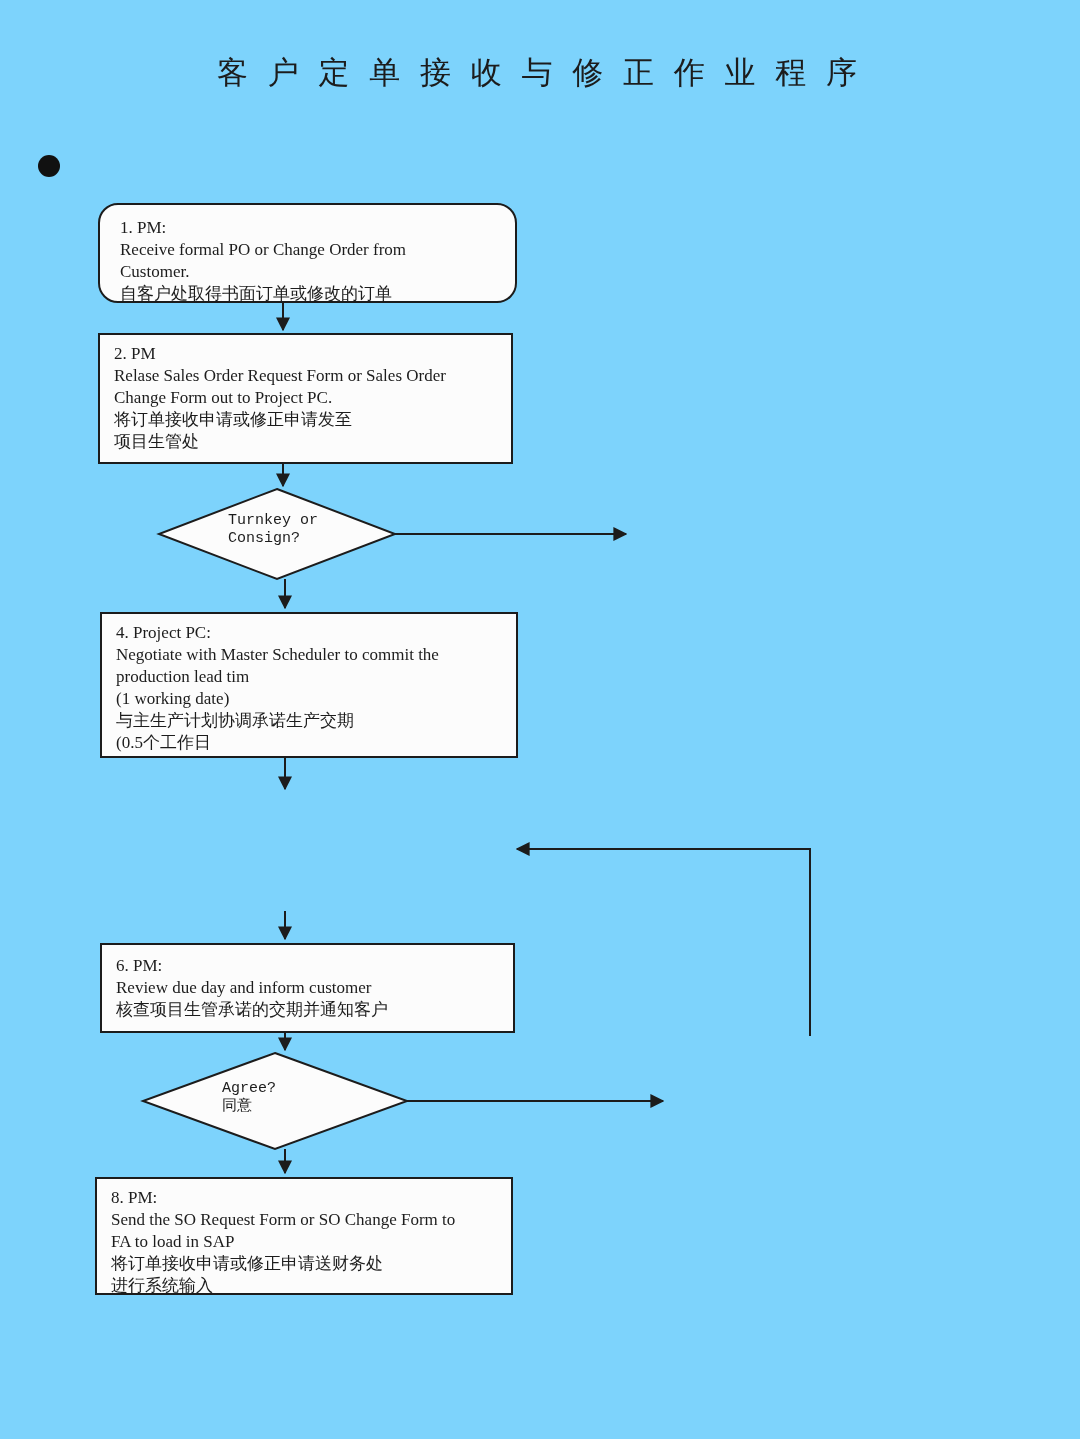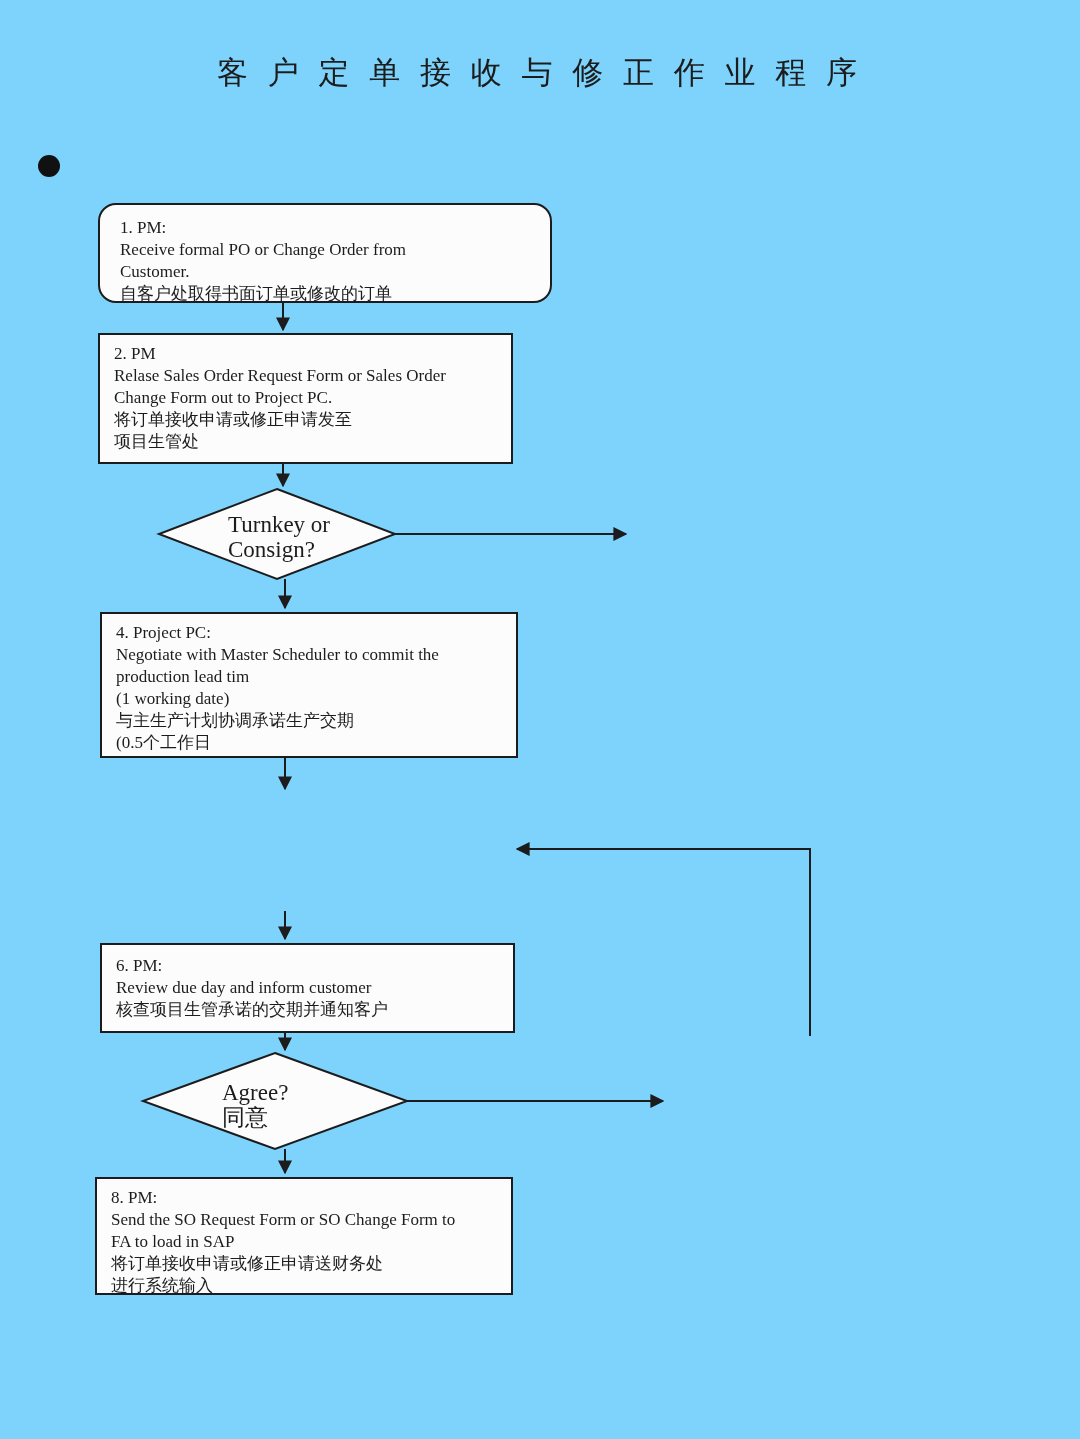--- a/index.html
+++ b/index.html
@@ -55,24 +55,25 @@
   .node.rounded {
     border-radius: 20px;
     border-width: 2.5px;
     padding: 12px 4px 0 20px;
   }
   .node.thick {
     border-width: 3px;
   }
   .diamond-text {
     position: absolute;
-    font-size: 23px;
-    line-height: 25px;
+    font-size: 15px;
+    line-height: 18px;
     white-space: pre-wrap;
     background: transparent;
+    font-family: Liberation Mono, monospace;
   }
 </style>
 </head>
 <body>
 
 <div id="page">
 
   <div id="title">客 户 定 单 接 收 与 修 正 作 业 程 序</div>
 
   <div id="bullet"></div>
@@ -92,21 +93,21 @@
       <line x1="285" y1="911" x2="285" y2="939" marker-end="url(#ah)"></line>
       <line x1="285" y1="1033" x2="285" y2="1050" marker-end="url(#ah)"></line>
       <line x1="407" y1="1101" x2="663" y2="1101" marker-end="url(#ah)"></line>
       <line x1="285" y1="1149" x2="285" y2="1173" marker-end="url(#ah)"></line>
       <polyline points="810,1036 810,849 517,849" marker-end="url(#ah)"></polyline>
       <polygon fill="#fcfcfc" points="277,489 395,534 277,579 159,534"></polygon>
       <polygon fill="#fcfcfc" points="275,1053 407,1101 275,1149 143,1101"></polygon>
     </g>
   </svg>
 
-  <div class="node rounded" style="left:98px; top:203px; width:454px; height:100px;border-radius:18px;">1. PM:
+  <div class="node rounded" style="left:98px; top:203px; width:419px; height:100px;">1. PM:
 Receive formal PO or Change Order from
 Customer.
 自客户处取得书面订单或修改的订单</div>
 
   <div class="node" style="left:98px; top:333px; width:415px; height:131px;">2. PM
 Relase Sales Order Request Form or Sales Order
 Change Form out to Project PC.
 将订单接收申请或修正申请发至
 项目生管处</div>
 

